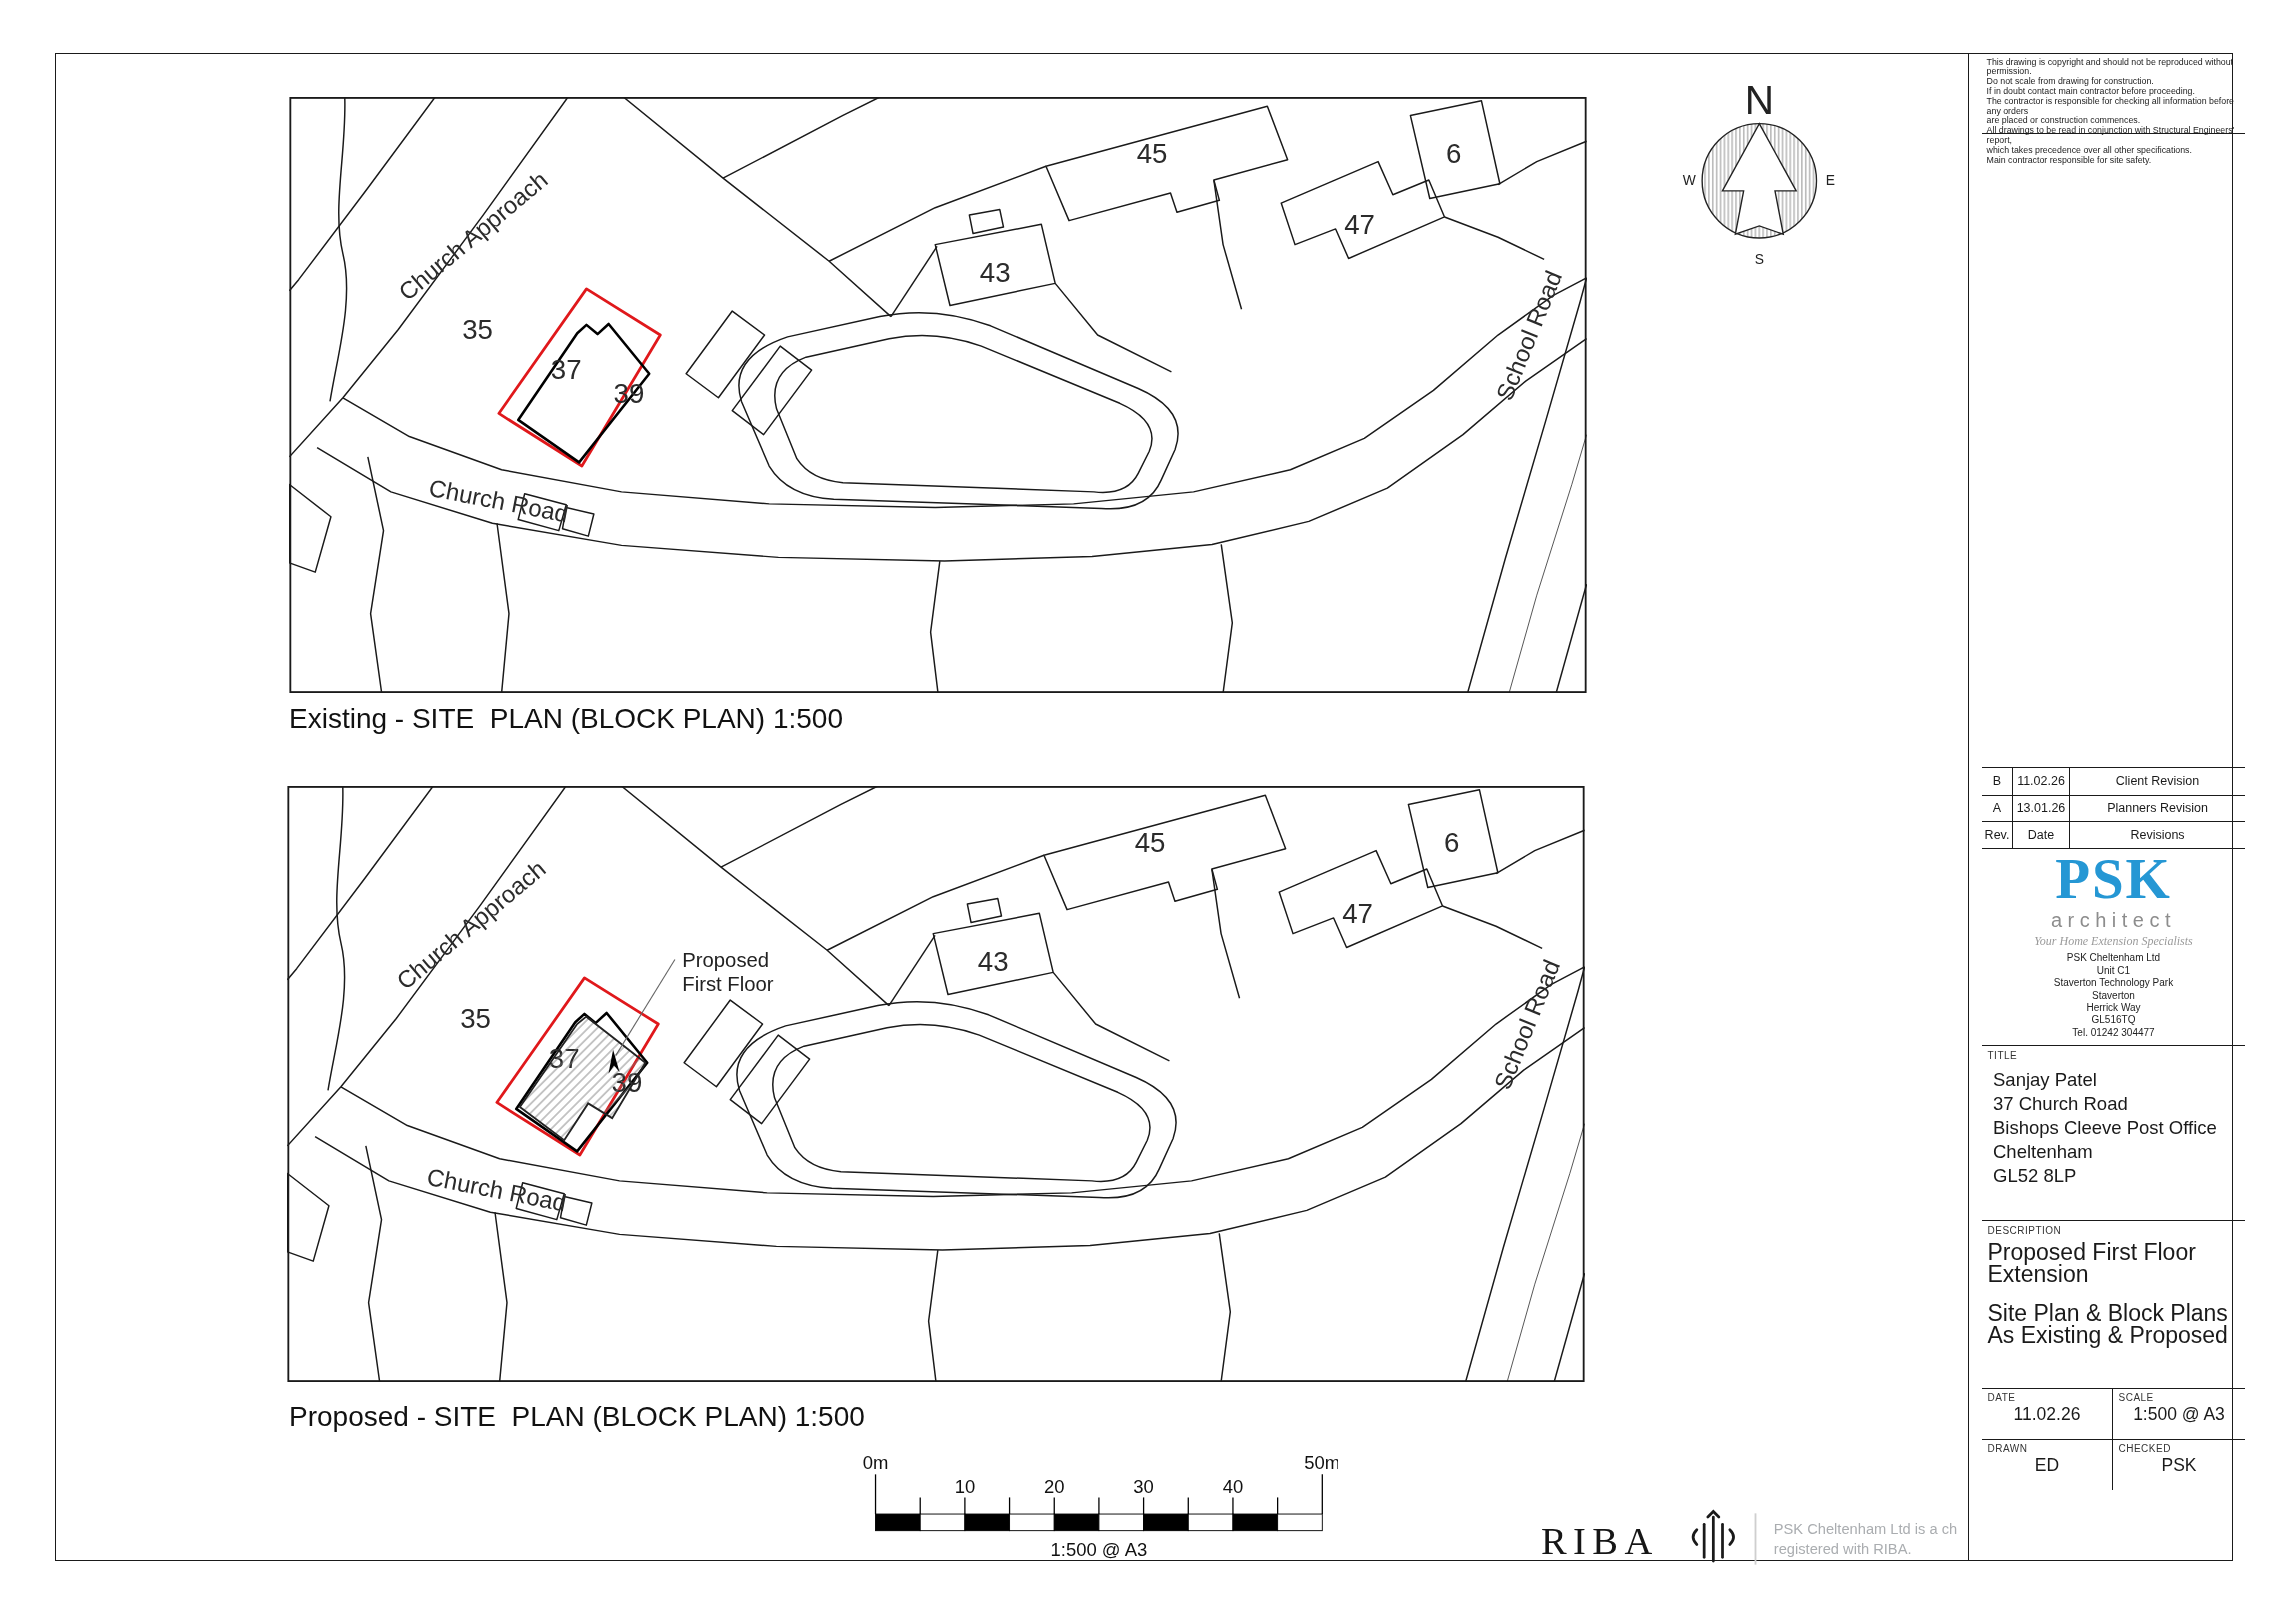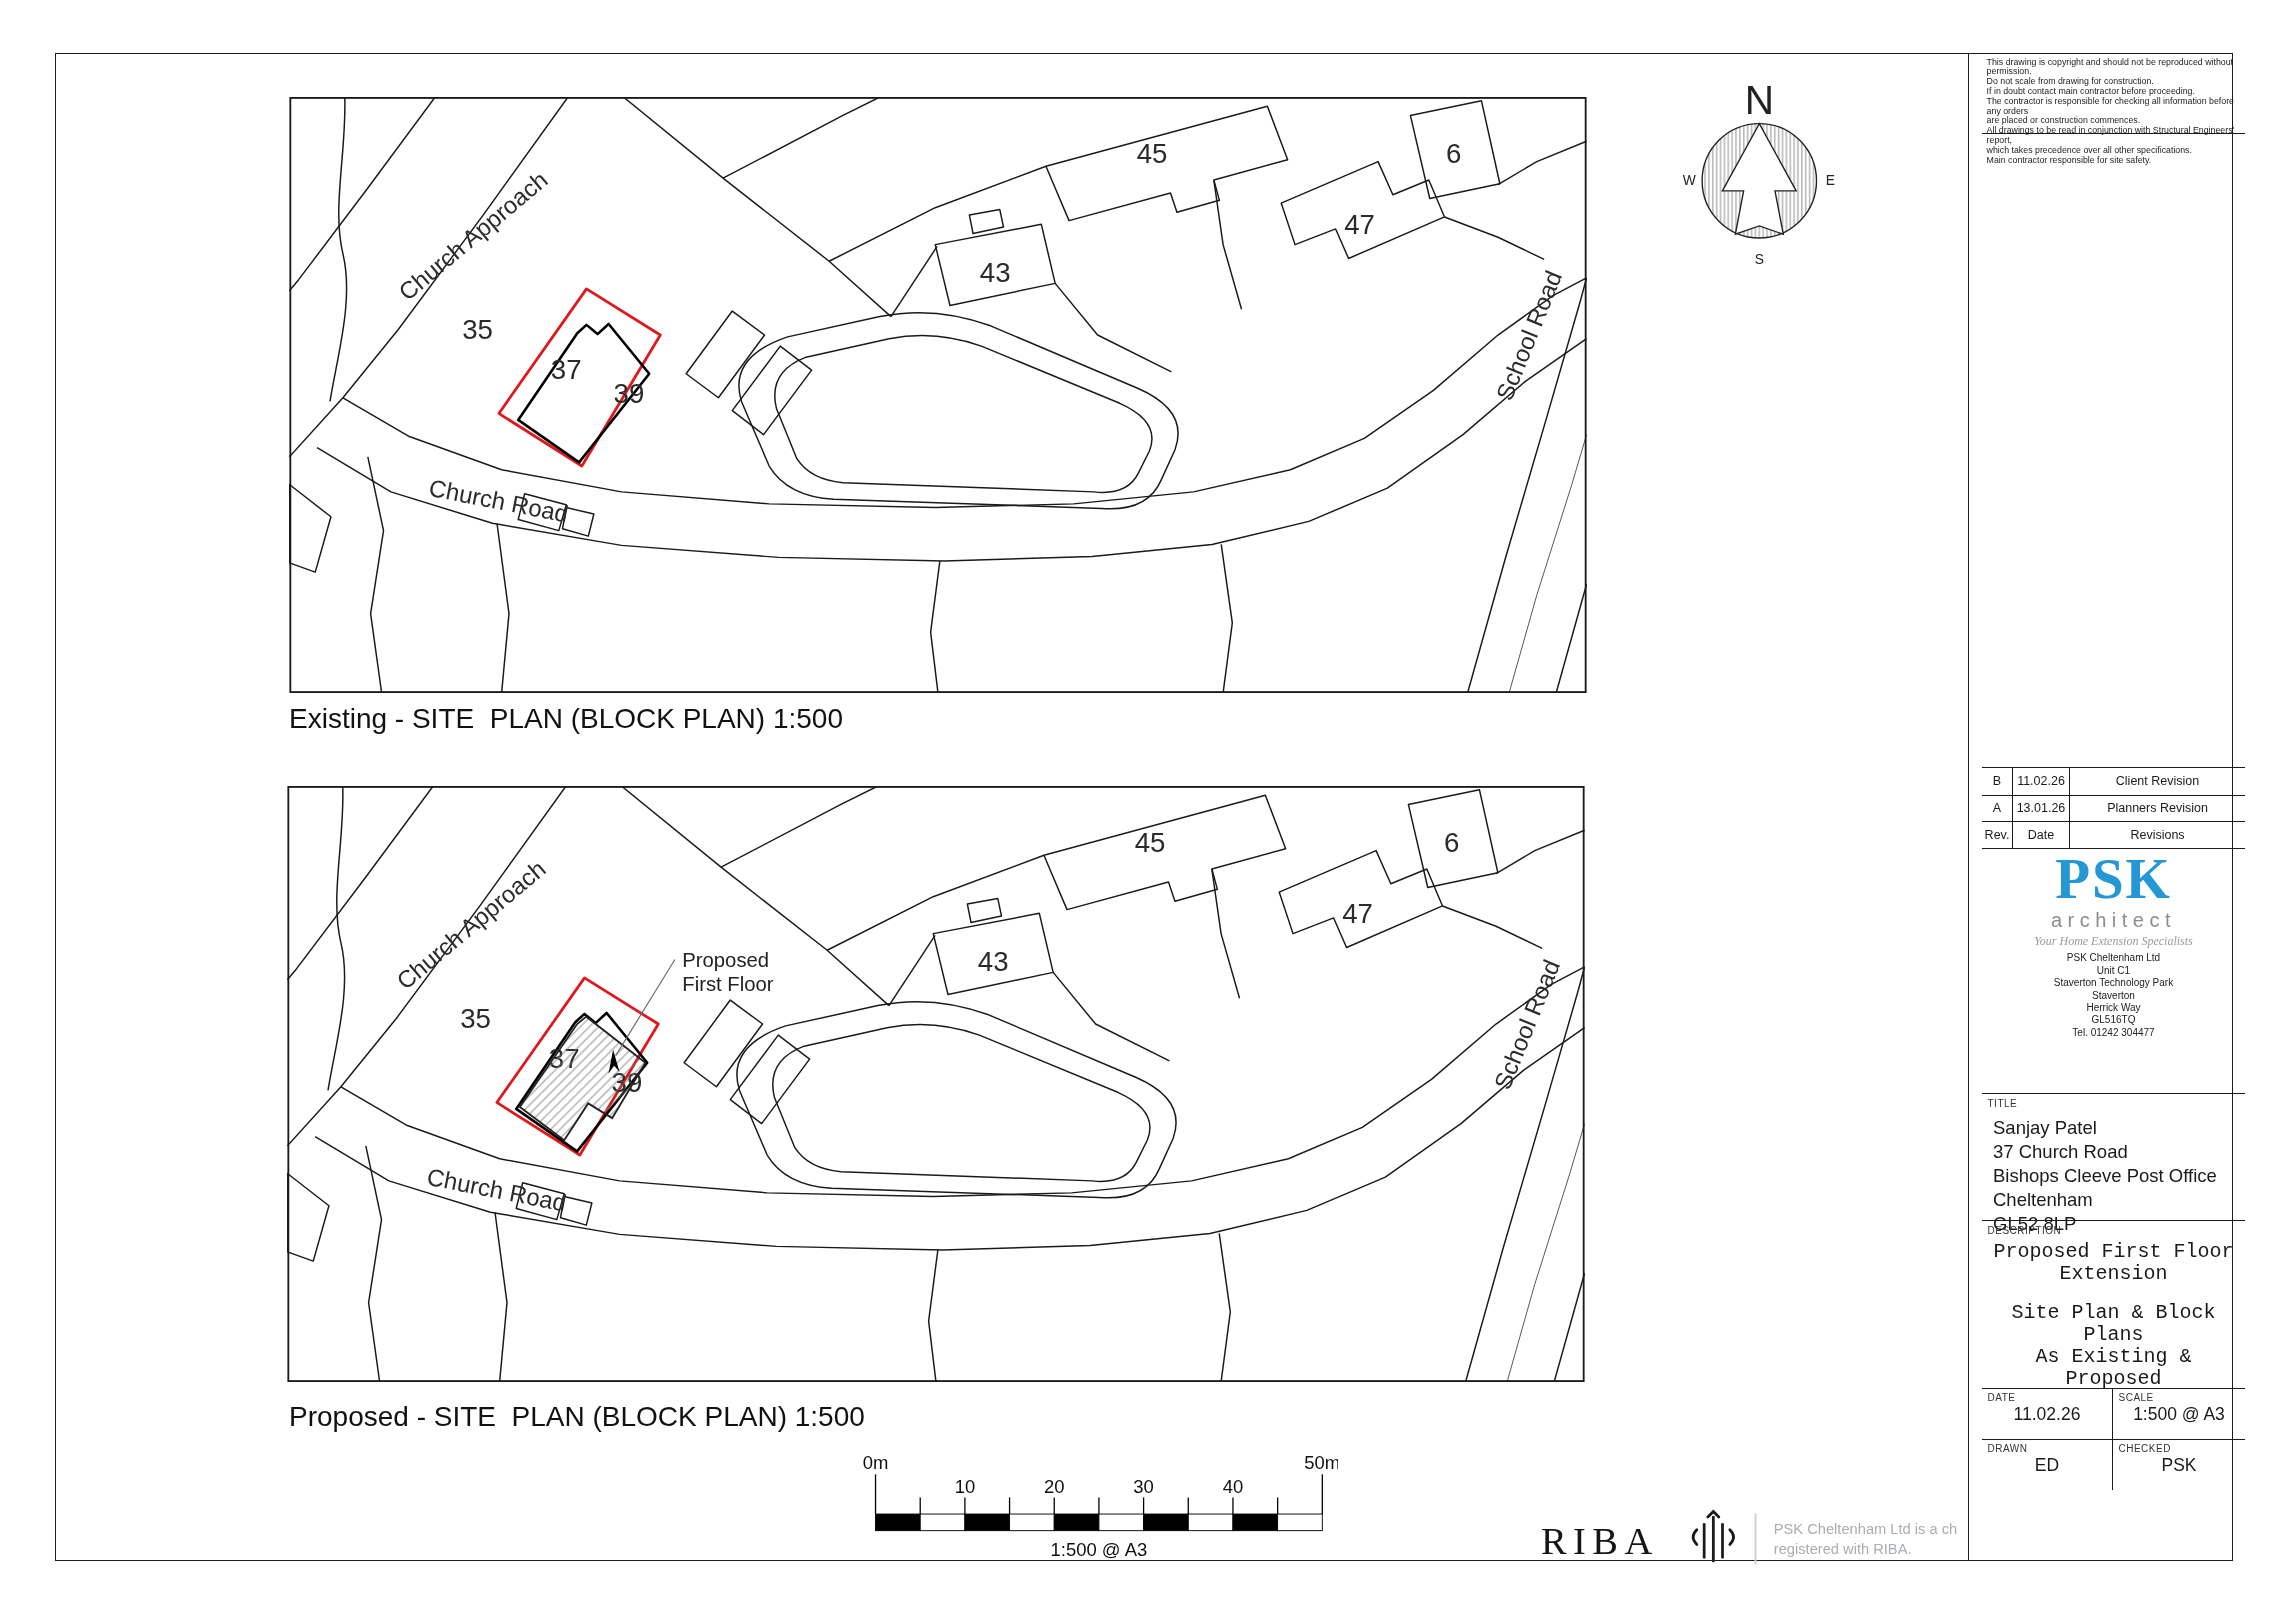--- a/index.html
+++ b/index.html
@@ -26,25 +26,25 @@
   .revtab{top:713px;height:81px;display:grid;grid-template-rows:1fr 1fr 1fr;}
   .revrow{display:grid;grid-template-columns:30px 57px 1fr;border-top:1.8px solid #1a1a1a;}
   .revrow.first{border-top:none;}
   .revcell{display:flex;align-items:center;justify-content:center;font-size:12.5px;border-left:1.8px solid #1a1a1a;}
   .revcell.first{border-left:none;}
   .logosec{top:794px;height:198px;text-align:center;padding-top:1.8px;}
   .psk-main{font-family:"Liberation Serif",serif;font-weight:bold;font-size:57px;line-height:55px;color:#2597d4;letter-spacing:1.8px;}
   .psk-sub{font-size:20px;color:#8d8d8d;letter-spacing:5.5px;line-height:28px;}
   .psk-tag{font-family:"Liberation Serif",serif;font-style:italic;font-size:12px;color:#9a9a9a;line-height:15.7px;}
   .psk-addr{font-size:10px;line-height:12.4px;color:#222;margin-top:2.8px;}
-  .titlesec{top:991px;height:174px;padding:3.7px 5.5px;margin-top:48px;}
+  .titlesec{top:991px;height:174px;padding:3.7px 5.5px;}
   .seclabel{font-size:10px;color:#333;letter-spacing:0.5px;}
   .title-lines{font-size:18.5px;line-height:24px;margin-top:7.4px;padding-left:5.5px;}
   .descsec{top:1166px;height:168px;padding:3.7px 5.5px;}
-  .desc-lines{font-size:20px;line-height:22px;text-align:center;margin-top:5.5px;font-family:Liberation Mono, monospace;}
+  .desc-lines{font-size:23px;line-height:22px;margin-top:5.5px;}
   .desc-gap{height:16.6px;}
   .halfrow{display:grid;grid-template-columns:130px 1fr;}
   .halfcell{padding:2.8px 5.5px;border-left:1.8px solid #1a1a1a;}
   .halfcell.first{border-left:none;}
   .halfval{font-size:17.5px;text-align:center;margin-top:0.9px;}
   .daterow{top:1334px;height:52px;}
   .drawnrow{top:1385px;height:51px;}
   .numsec{top:1436px;height:70px;display:flex;align-items:center;justify-content:center;font-size:23px;}
 
   

